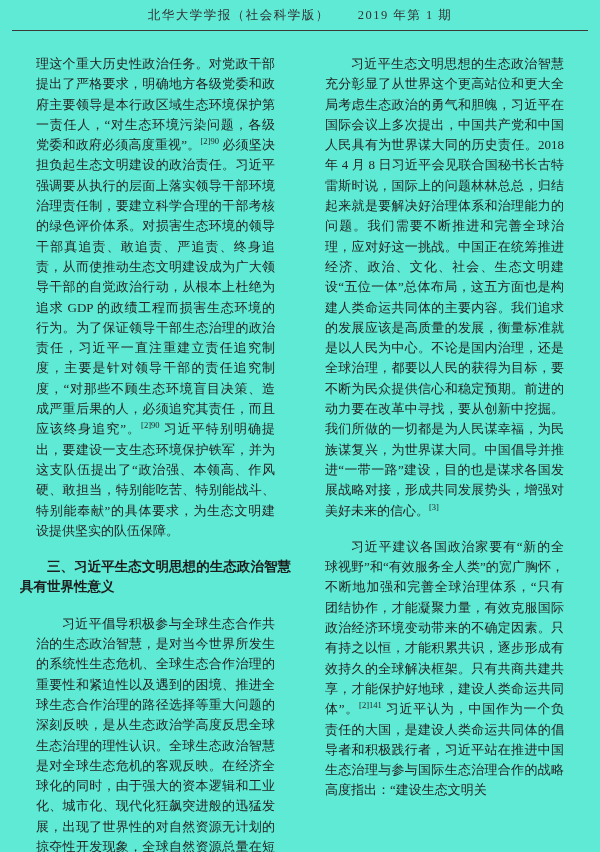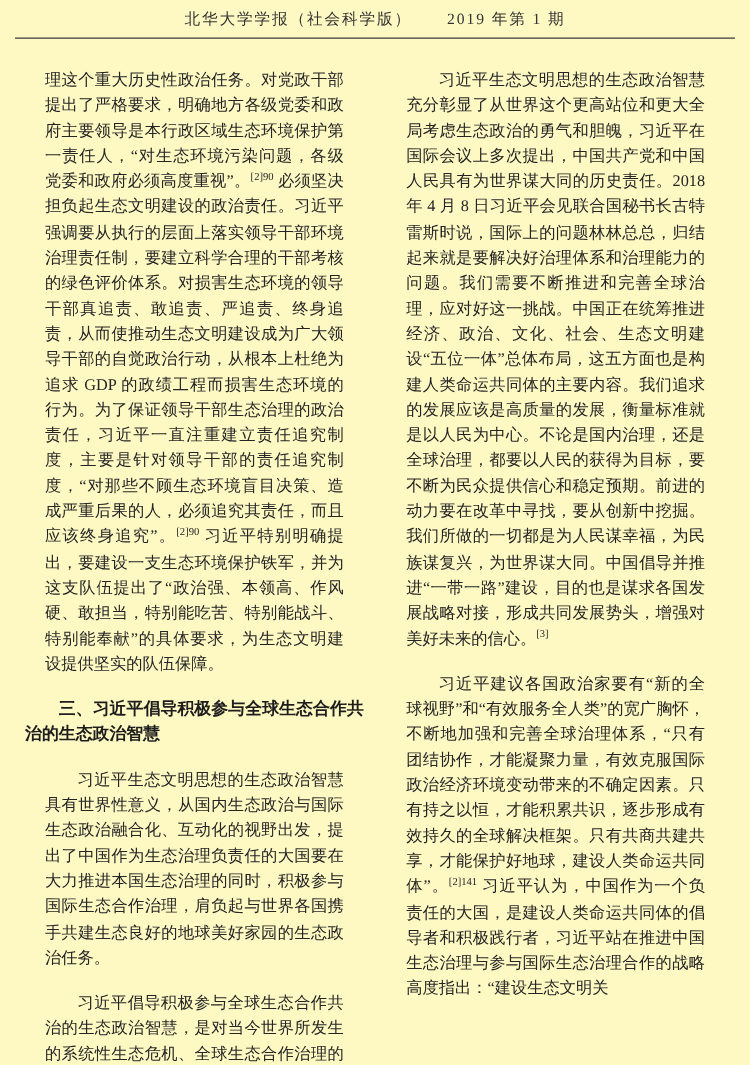--- a/index.html
+++ b/index.html
@@ -5,21 +5,21 @@
   html, body {
     margin: 0;
     padding: 0;
     background: #e9e9e9;
   }
   .page {
     position: relative;
     width: 600px;
     height: 852px;
     margin: 0 auto;
-    background: #fef9c3;
+    background: #5eead4;
     color: #242424;
     font-family: "Liberation Serif", "DejaVu Serif", serif;
     overflow: hidden;
     box-sizing: border-box;
   }
   .journal-header {
     text-align: center;
     font-size: 12.5px;
     letter-spacing: 1.5px;
     padding-top: 7px;
@@ -68,22 +68,21 @@
 </style>
 </head>
 <body>
 
 <div class="page">
   <div class="journal-header">北华大学学报（社会科学版）　　2019 年第 1 期</div>
   <hr class="header-rule">
   <div class="columns">
     <div class="col">
         <p class="para">理这个重大历史性政治任务。对党政干部提出了严格要求，明确地方各级党委和政府主要领导是本行政区域生态环境保护第一责任人，“对生态环境污染问题，各级党委和政府必须高度重视”。<sup class="cite">[2]90</sup> 必须坚决担负起生态文明建设的政治责任。习近平强调要从执行的层面上落实领导干部环境治理责任制，要建立科学合理的干部考核的绿色评价体系。对损害生态环境的领导干部真追责、敢追责、严追责、终身追责，从而使推动生态文明建设成为广大领导干部的自觉政治行动，从根本上杜绝为追求 GDP 的政绩工程而损害生态环境的行为。为了保证领导干部生态治理的政治责任，习近平一直注重建立责任追究制度，主要是针对领导干部的责任追究制度，“对那些不顾生态环境盲目决策、造成严重后果的人，必须追究其责任，而且应该终身追究”。<sup class="cite">[2]90</sup> 习近平特别明确提出，要建设一支生态环境保护铁军，并为这支队伍提出了“政治强、本领高、作风硬、敢担当，特别能吃苦、特别能战斗、特别能奉献”的具体要求，为生态文明建设提供坚实的队伍保障。</p>
-        <h2 class="heading indent">三、习近平倡导积极参与全球生态合作共治的生态政治智慧</h2>
-        <p class="para indent">习近平生态文明思想的生态政治智慧具有世界性意义，从国内生态政治与国际生态政治融合化、互动化的视野出发，提出了中国作为生态治理负责任的大国要在大力推进本国生态治理的同时，积极参与国际生态合作治理，肩负起与世界各国携手共建生态良好的地球美好家园的生态政治任务。</p>
+        <h2 class="heading indent">三、习近平生态文明思想的生态政治智慧具有世界性意义</h2>
         <p class="para indent">习近平倡导积极参与全球生态合作共治的生态政治智慧，是对当今世界所发生的系统性生态危机、全球生态合作治理的重要性和紧迫性以及遇到的困境、推进全球生态合作治理的路径选择等重大问题的深刻反映，是从生态政治学高度反思全球生态治理的理性认识。全球生态政治智慧是对全球生态危机的客观反映。在经济全球化的同时，由于强大的资本逻辑和工业化、城市化、现代化狂飙突进般的迅猛发展，出现了世界性的对自然资源无计划的掠夺性开发现象，全球自然资源总量在短短几十年时间内出现了断崖式锐减，热带雨林遭到乱砍滥伐，使物种大量灭绝，全球</p>
       </div>
     <div class="col">
         <p class="para indent">习近平生态文明思想的生态政治智慧充分彰显了从世界这个更高站位和更大全局考虑生态政治的勇气和胆魄，习近平在国际会议上多次提出，中国共产党和中国人民具有为世界谋大同的历史责任。2018 年 4 月 8 日习近平会见联合国秘书长古特雷斯时说，国际上的问题林林总总，归结起来就是要解决好治理体系和治理能力的问题。我们需要不断推进和完善全球治理，应对好这一挑战。中国正在统筹推进经济、政治、文化、社会、生态文明建设“五位一体”总体布局，这五方面也是构建人类命运共同体的主要内容。我们追求的发展应该是高质量的发展，衡量标准就是以人民为中心。不论是国内治理，还是全球治理，都要以人民的获得为目标，要不断为民众提供信心和稳定预期。前进的动力要在改革中寻找，要从创新中挖掘。我们所做的一切都是为人民谋幸福，为民族谋复兴，为世界谋大同。中国倡导并推进“一带一路”建设，目的也是谋求各国发展战略对接，形成共同发展势头，增强对美好未来的信心。<sup class="cite">[3]</sup></p>
         <p class="para indent">习近平建议各国政治家要有“新的全球视野”和“有效服务全人类”的宽广胸怀，不断地加强和完善全球治理体系，“只有团结协作，才能凝聚力量，有效克服国际政治经济环境变动带来的不确定因素。只有持之以恒，才能积累共识，逐步形成有效持久的全球解决框架。只有共商共建共享，才能保护好地球，建设人类命运共同体”。<sup class="cite">[2]141</sup> 习近平认为，中国作为一个负责任的大国，是建设人类命运共同体的倡导者和积极践行者，习近平站在推进中国生态治理与参与国际生态治理合作的战略高度指出：“建设生态文明关</p>
       </div>
   </div>
 </div>
 
 </body></html>

